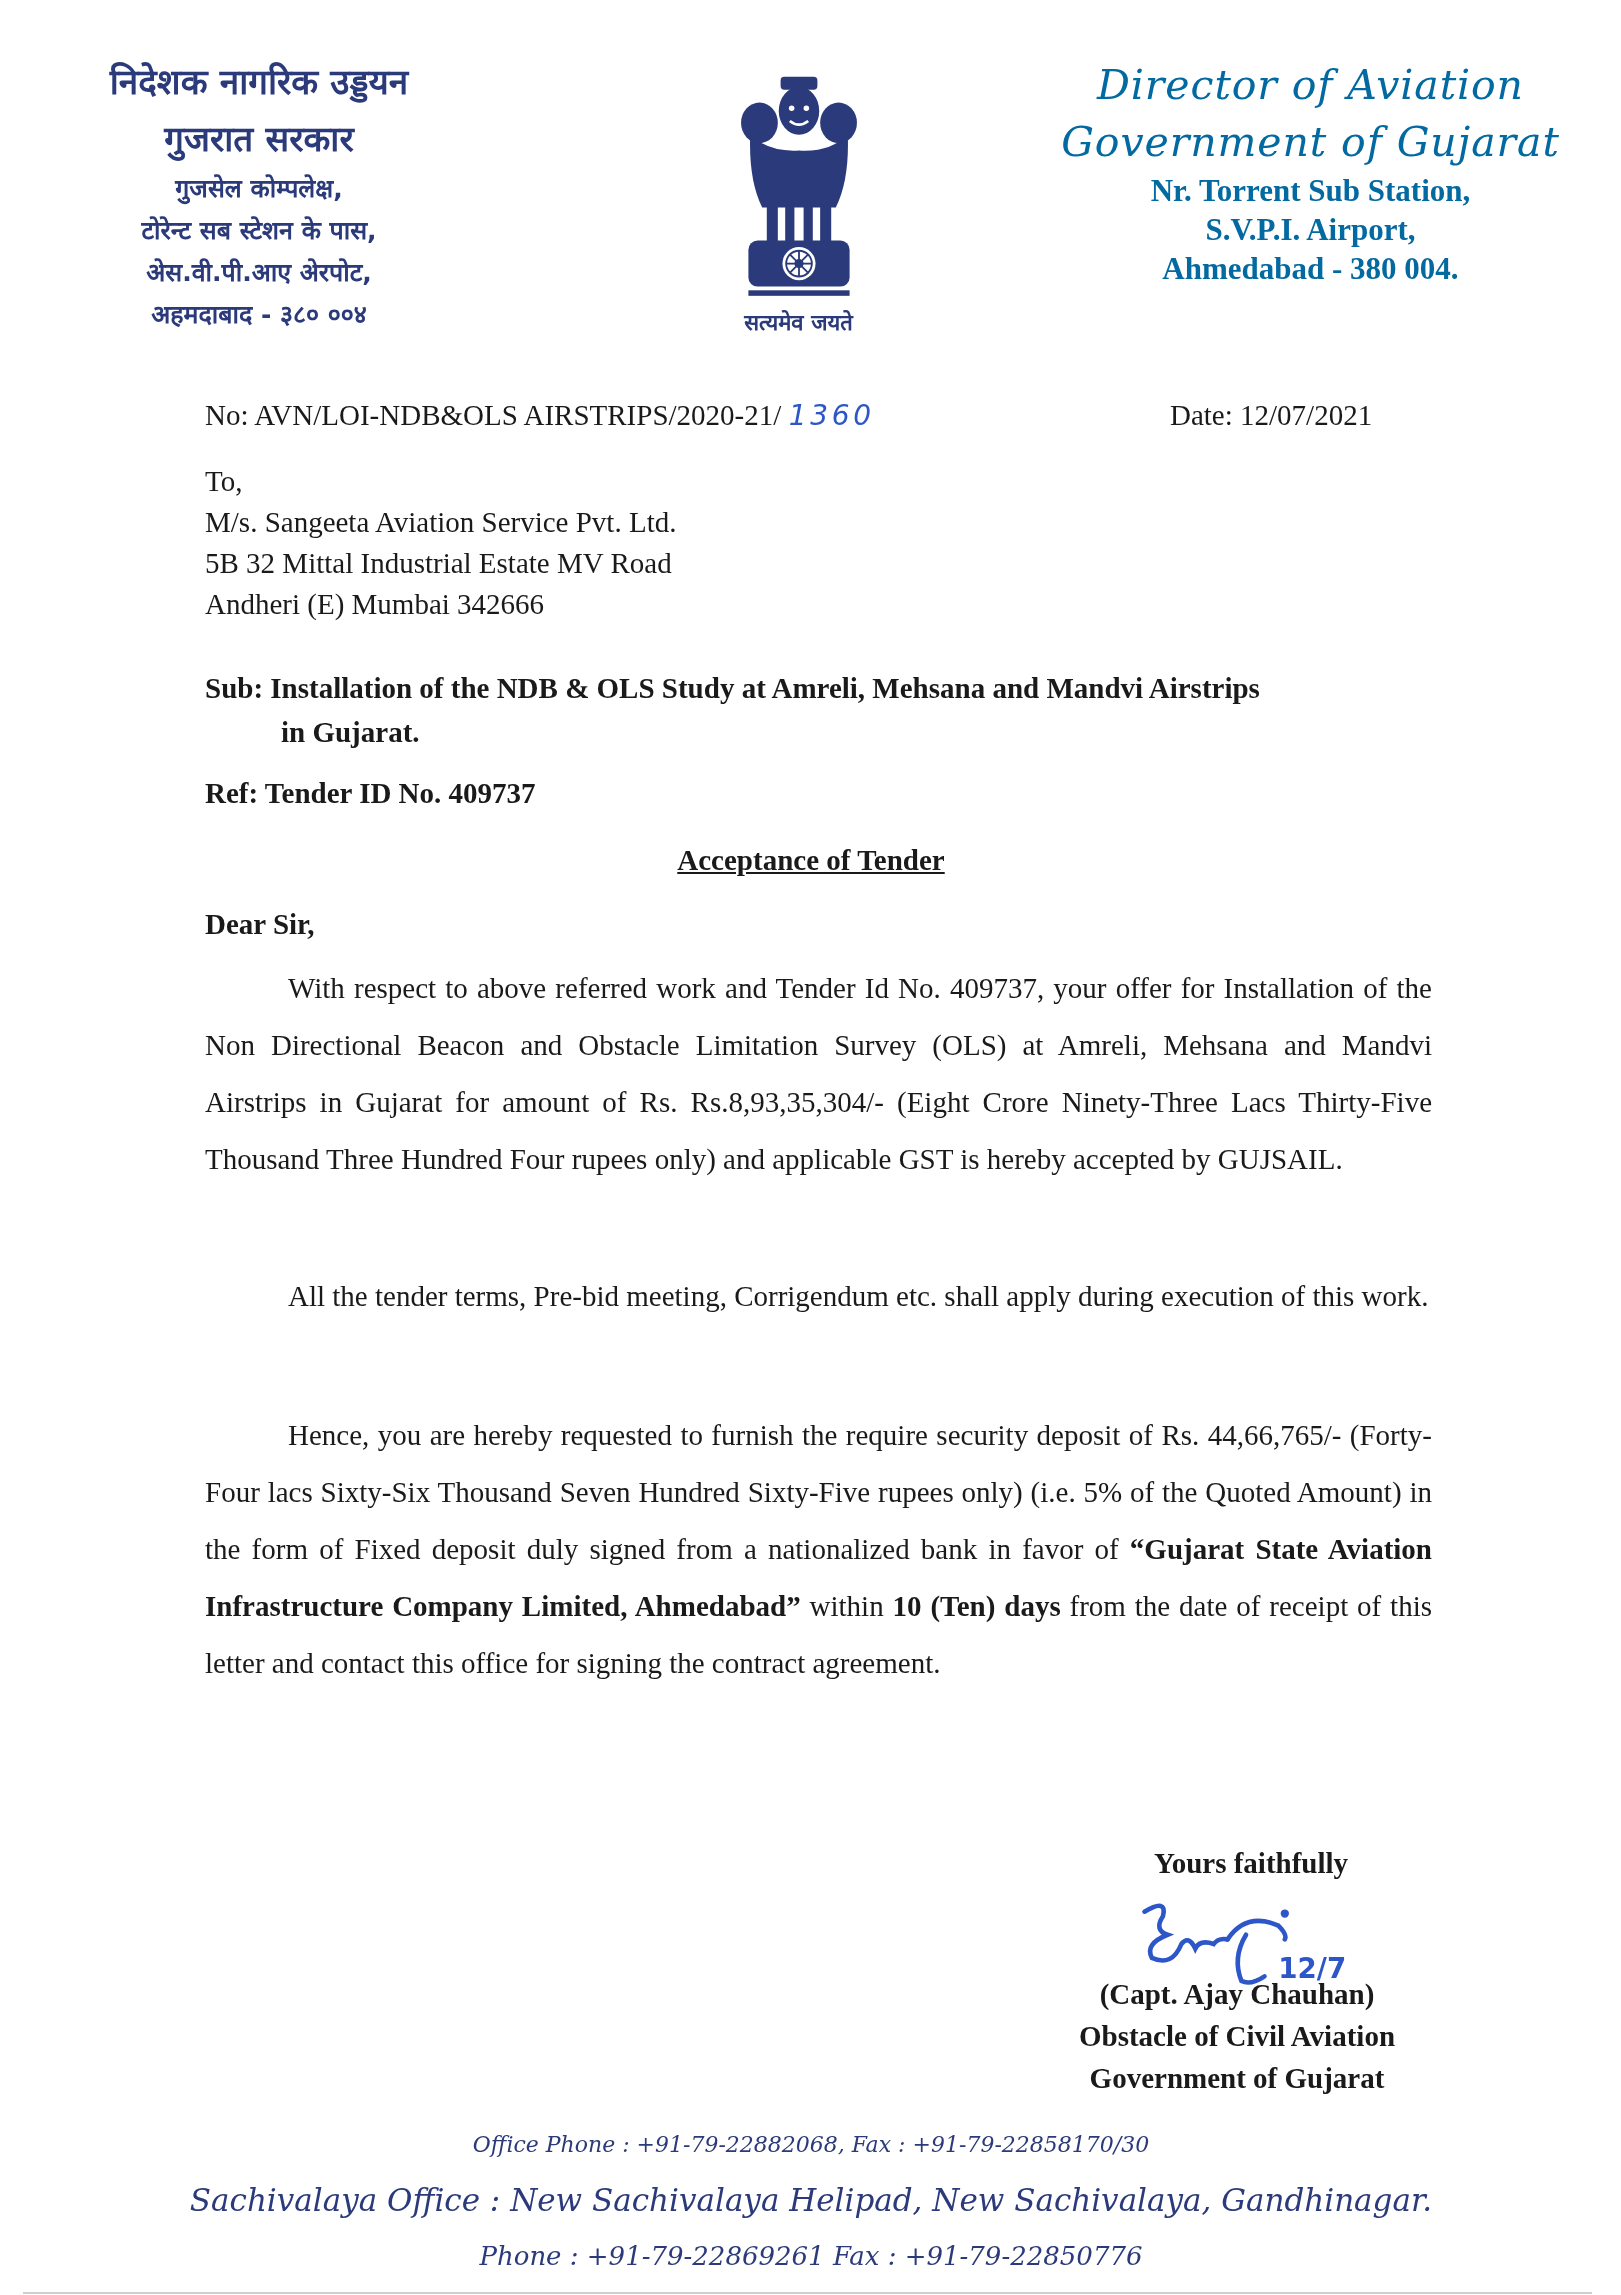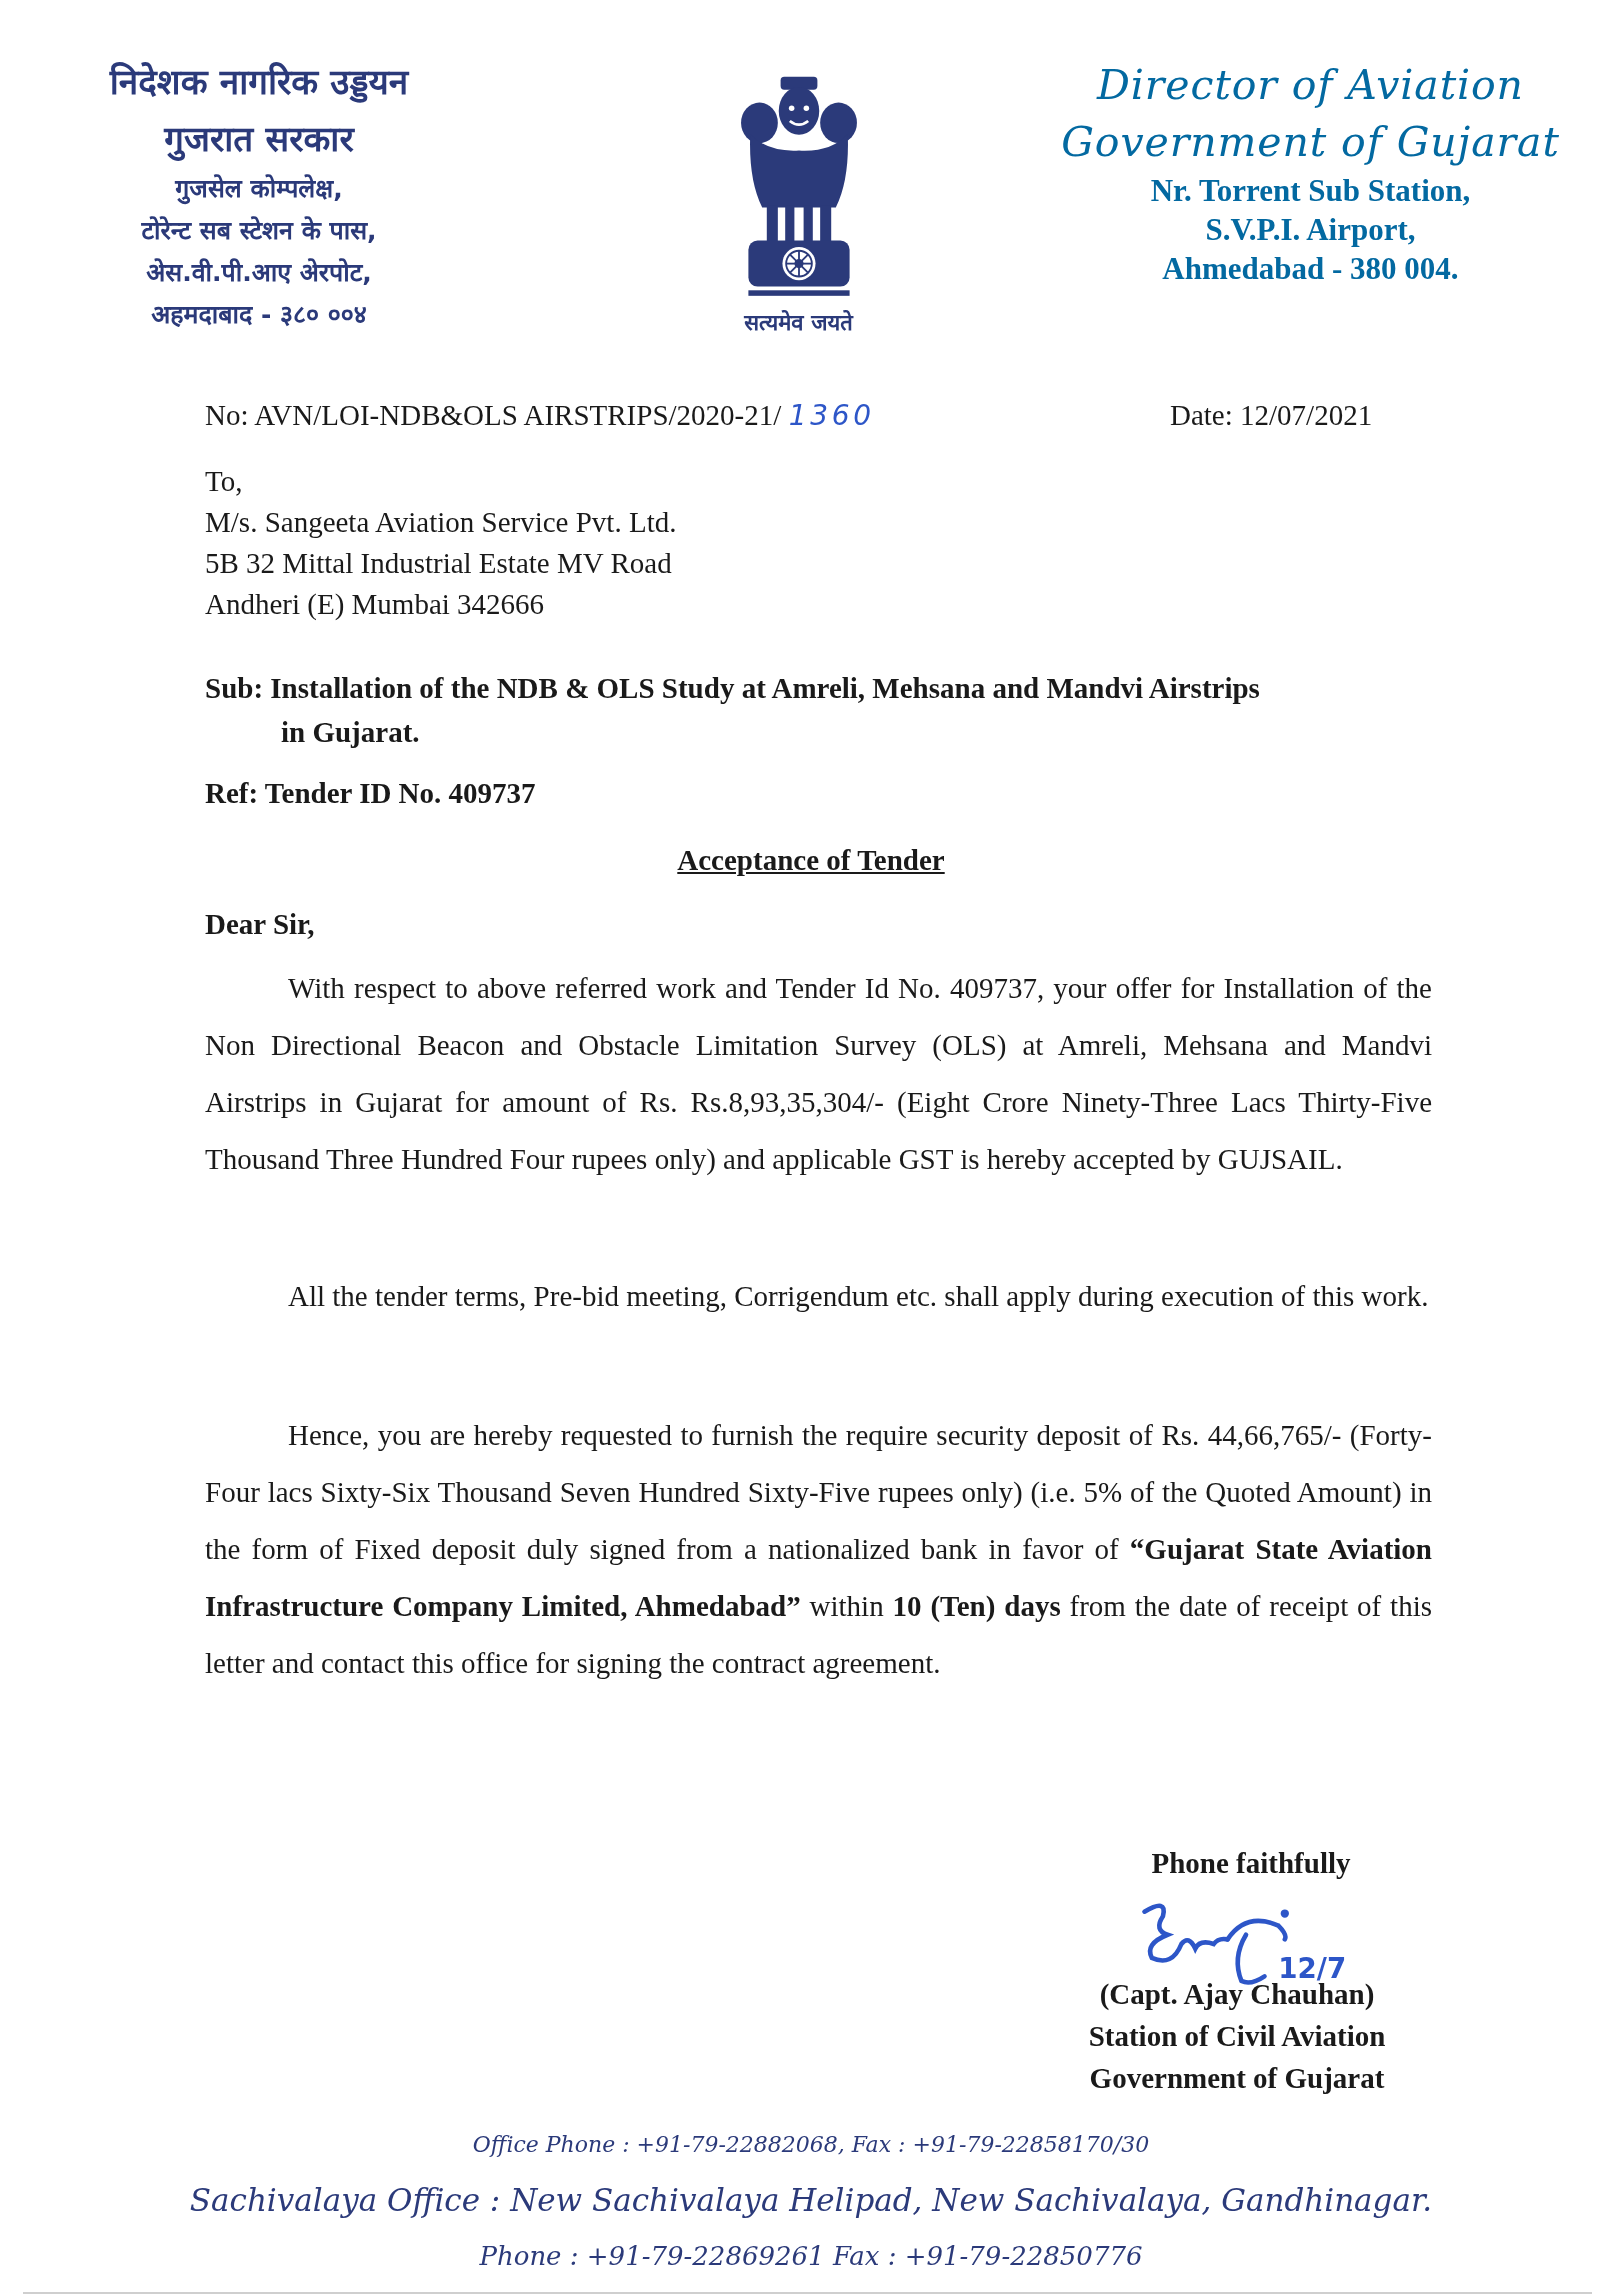--- a/index.html
+++ b/index.html
@@ -136,34 +136,34 @@
 
 <div class="abs doc salute">Dear Sir,</div>
 
 <div class="abs doc para p1"><span class="first"></span><span>With respect to above referred work and Tender Id No. 409737, your offer for Installation of the Non Directional Beacon and Obstacle Limitation Survey (OLS) at Amreli, Mehsana and Mandvi Airstrips in Gujarat for amount of Rs. Rs.8,93,35,304/- (Eight Crore Ninety-Three Lacs Thirty-Five Thousand Three Hundred Four rupees only) and applicable GST is hereby accepted by GUJSAIL.</span></div>
 
 <div class="abs doc para p2"><span class="first"></span><span>All the tender terms, Pre-bid meeting, Corrigendum etc. shall apply during execution of this work.</span></div>
 
 <div class="abs doc para p3"><span class="first"></span><span>Hence, you are hereby requested to furnish the require security deposit of Rs. 44,66,765/- (Forty-Four lacs Sixty-Six Thousand Seven Hundred Sixty-Five rupees only) (i.e. 5% of the Quoted Amount) in the form of Fixed deposit duly signed from a nationalized bank in favor of </span><b>“Gujarat State Aviation Infrastructure Company Limited, Ahmedabad”</b><span> within </span><b>10 (Ten) days</b><span> from the date of receipt of this letter and contact this office for signing the contract agreement.</span></div>
 
 <div class="abs sig">
-  <div class="yours">Phone faithfully</div>
+  <div class="yours">Yours faithfully</div>
   <div class="scribble">
     <svg width="277" height="102" viewBox="0 0 300 110" style="font-size:31px">
       <g fill="none" stroke="#2d56c8" stroke-width="5" stroke-linecap="round">
         <path d="M20 20 Q45 5 40 25 Q30 40 45 45 Q20 55 28 70 Q50 80 60 55 Q68 45 75 60 Q80 50 95 55 Q100 48 110 50"></path>
         <path d="M110 50 Q130 20 165 35 Q175 45 172 50"></path>
         <path d="M130 45 Q115 70 125 95 Q135 100 150 90"></path>
         <circle cx="172" cy="22" r="2" fill="#2d56c8"></circle>
       </g>
       <text x="165" y="92" fill="#2d56c8" font-family="DejaVu Sans, sans-serif" font-size="30">12/7</text>
     </svg>
   </div>
   <div>(Capt. Ajay Chauhan)</div>
-  <div>Station of Civil Aviation</div>
+  <div>Obstacle of Civil Aviation</div>
   <div>Government of Gujarat</div>
 </div>
 
 <div class="abs footer">
   <div class="f1">Office Phone : +91-79-22882068,  Fax : +91-79-22858170/30</div>
   <div class="f2">Sachivalaya Office : New Sachivalaya Helipad, New Sachivalaya, Gandhinagar.</div>
   <div class="f3">Phone : +91-79-22869261 Fax : +91-79-22850776</div>
 </div>
 <div class="abs edge"></div>
 

